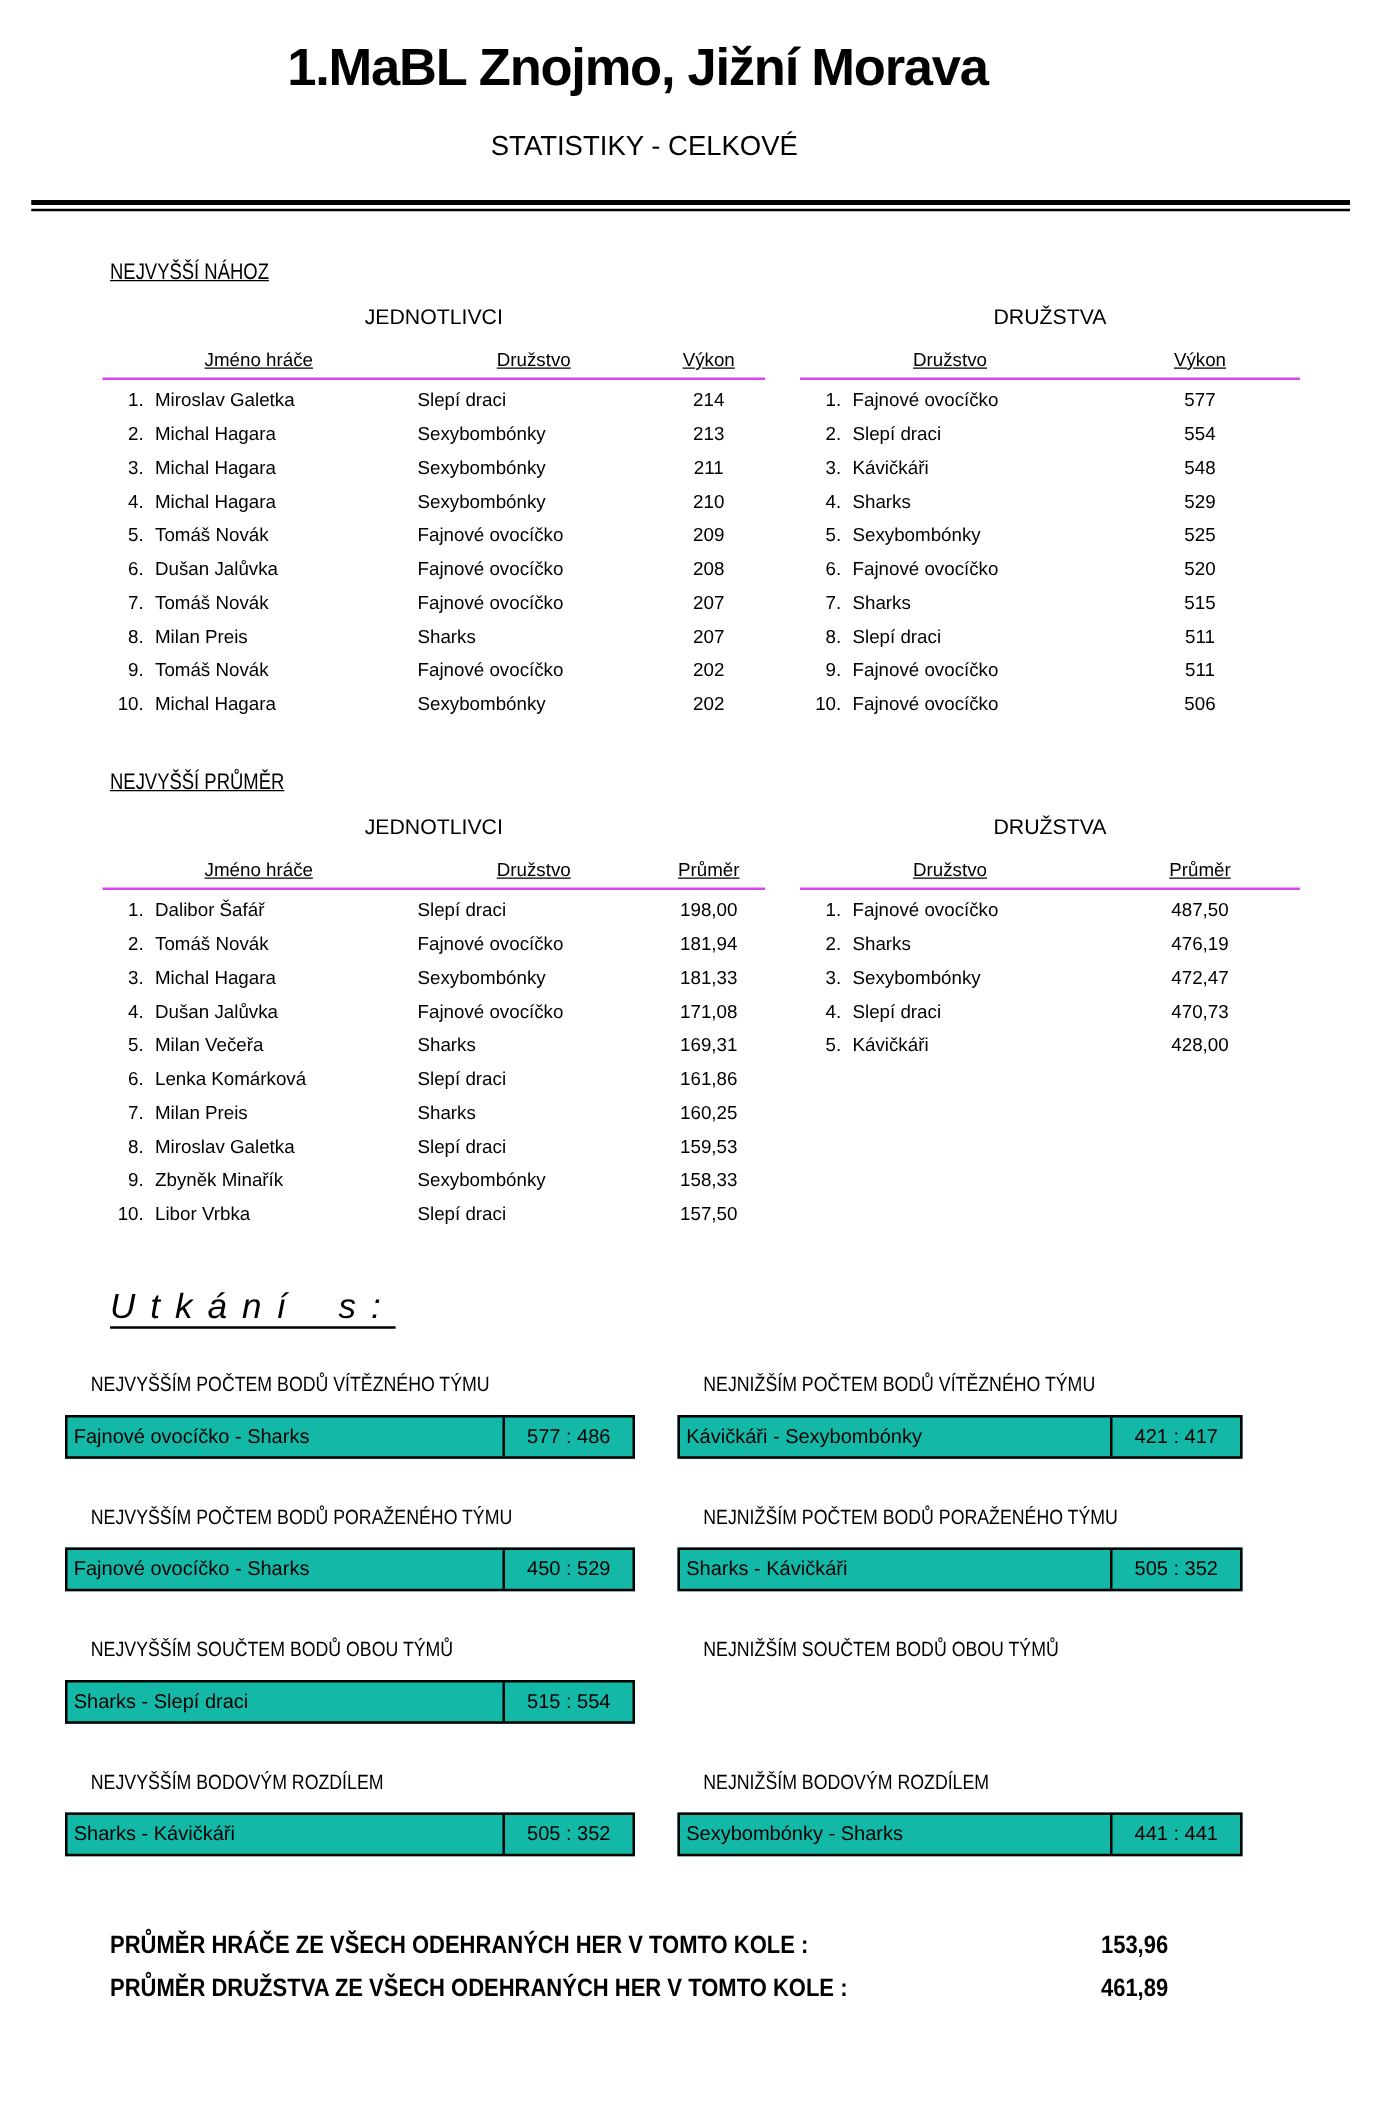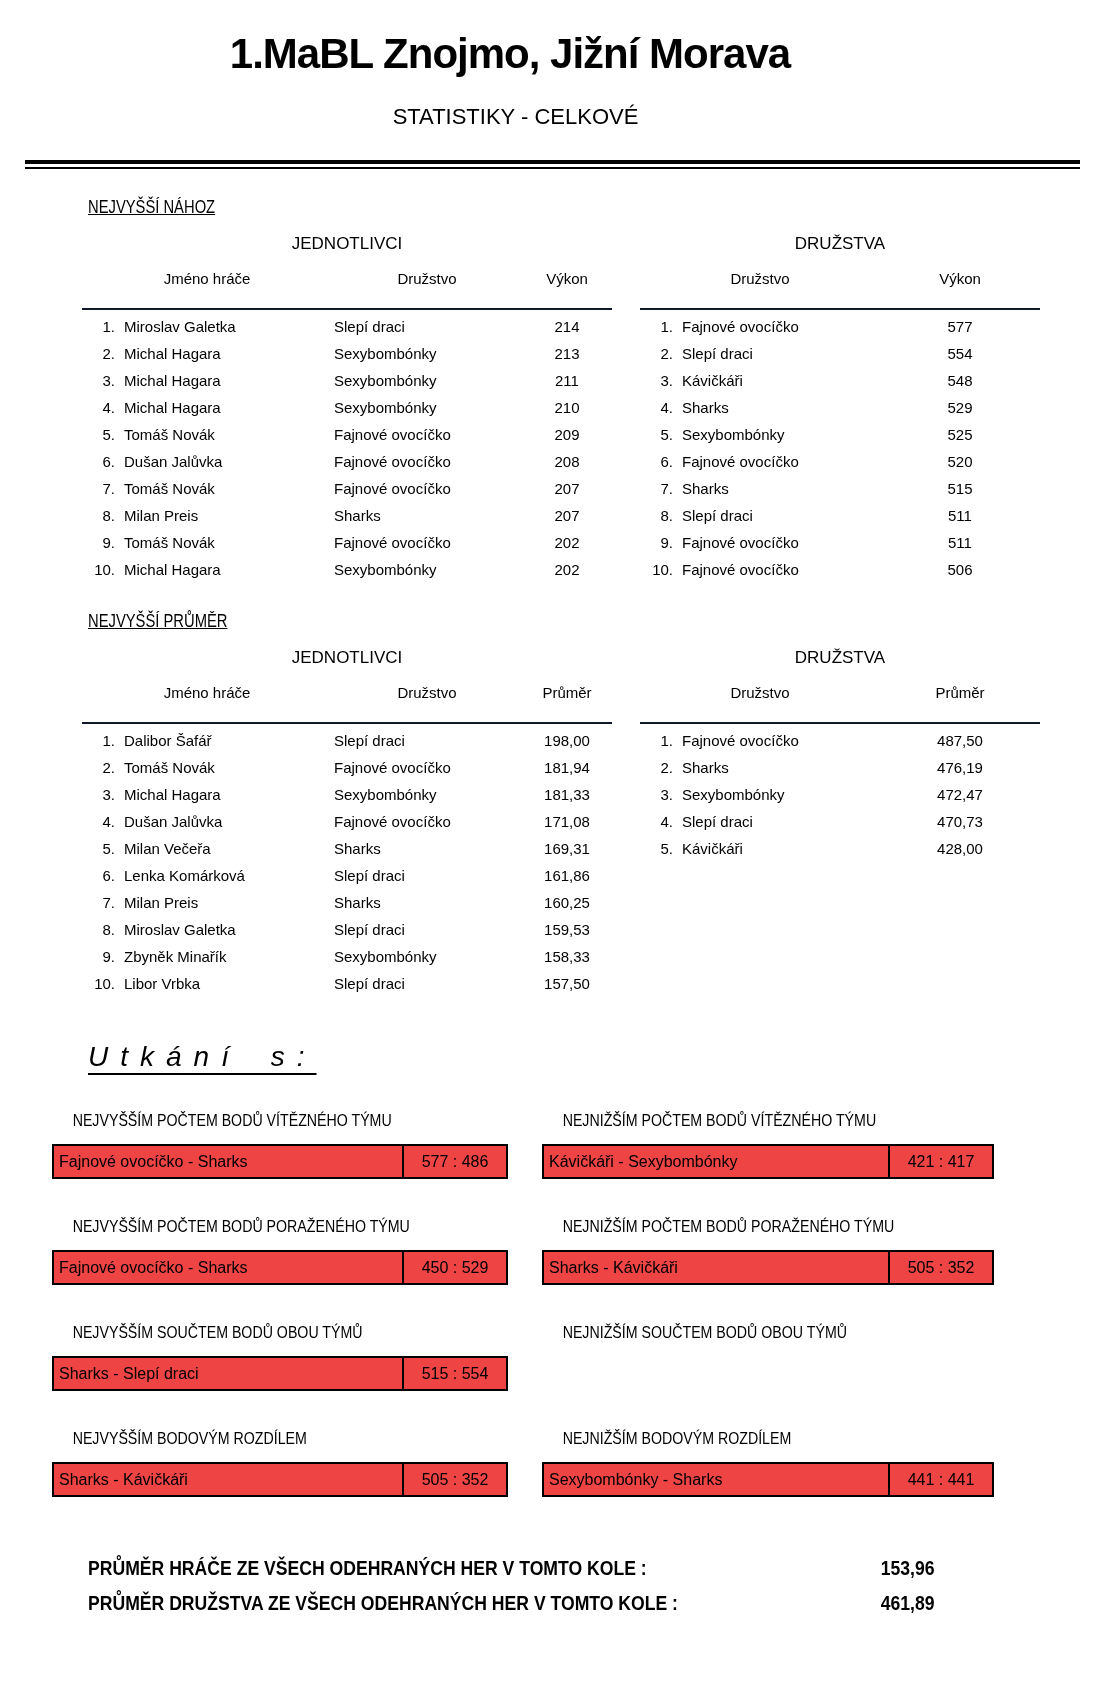--- a/index.html
+++ b/index.html
@@ -27,41 +27,42 @@
     padding-left: 11px;
   }
   .double-rule {
     margin: 30px 25px 0 25px;
     border-top: 4px solid #000;
     border-bottom: 2px solid #000;
     height: 9px;
   }
 
   
-  .section { margin-top: 28px; }
+  .section { margin-top: 38px; }
   .section-heading {
     margin-left: 88px;
     font-size: 18px;
     text-decoration: underline;
     transform: scaleX(0.82); transform-origin: left center;
     white-space: nowrap;
     display: inline-block;
   }
 
   
   .tables { display: flex; margin: 16px 0 0 82px; }
   .tbl-ind { width: 530px; margin-right: 28px; }
   .tbl-team { width: 400px; }
   .tbl-title { text-align: center; font-size: 17px; margin-bottom: 16px; }
   .tbl-head {
     display: grid;
-    border-bottom: 2px solid #0f172a;
-    padding-bottom: 21px;
+    border-bottom: 2px solid #d946ef;
+    padding-bottom: 5px;
     font-size: 15px;
     align-items: end;
+    text-decoration: underline;
   }
   .tbl-row { display: grid; height: 27px; align-items: center; font-size: 15px; }
   .ind-grid  { grid-template-columns: 40px 210px 190px 1fr; }
   .team-grid { grid-template-columns: 40px 200px 1fr; }
   .span2 { grid-column: 1 / span 2; text-align: center; }
   .c { text-align: center; }
   .rank { text-align: right; padding-right: 7px; }
   .cell-name, .cell-team { padding-left: 2px; }
   .rows { padding-top: 3px; }
 
@@ -88,21 +89,21 @@
     padding-left: 24px;
     transform: scaleX(0.86); transform-origin: left center;
     white-space: nowrap;
   }
   .match-box {
     margin-top: 14px;
     border: 2px solid #000;
     height: 35px;
     display: flex;
     align-items: stretch;
-    background: #ef4444;
+    background: #14b8a6;
   }
   .match-name { flex: 1; display: flex; align-items: center; padding-left: 5px; font-size: 16px; }
   .match-score {
     width: 104px;
     border-left: 2px solid #000;
     display: flex; align-items: center; justify-content: center;
     font-size: 16px;
   }
 
   

